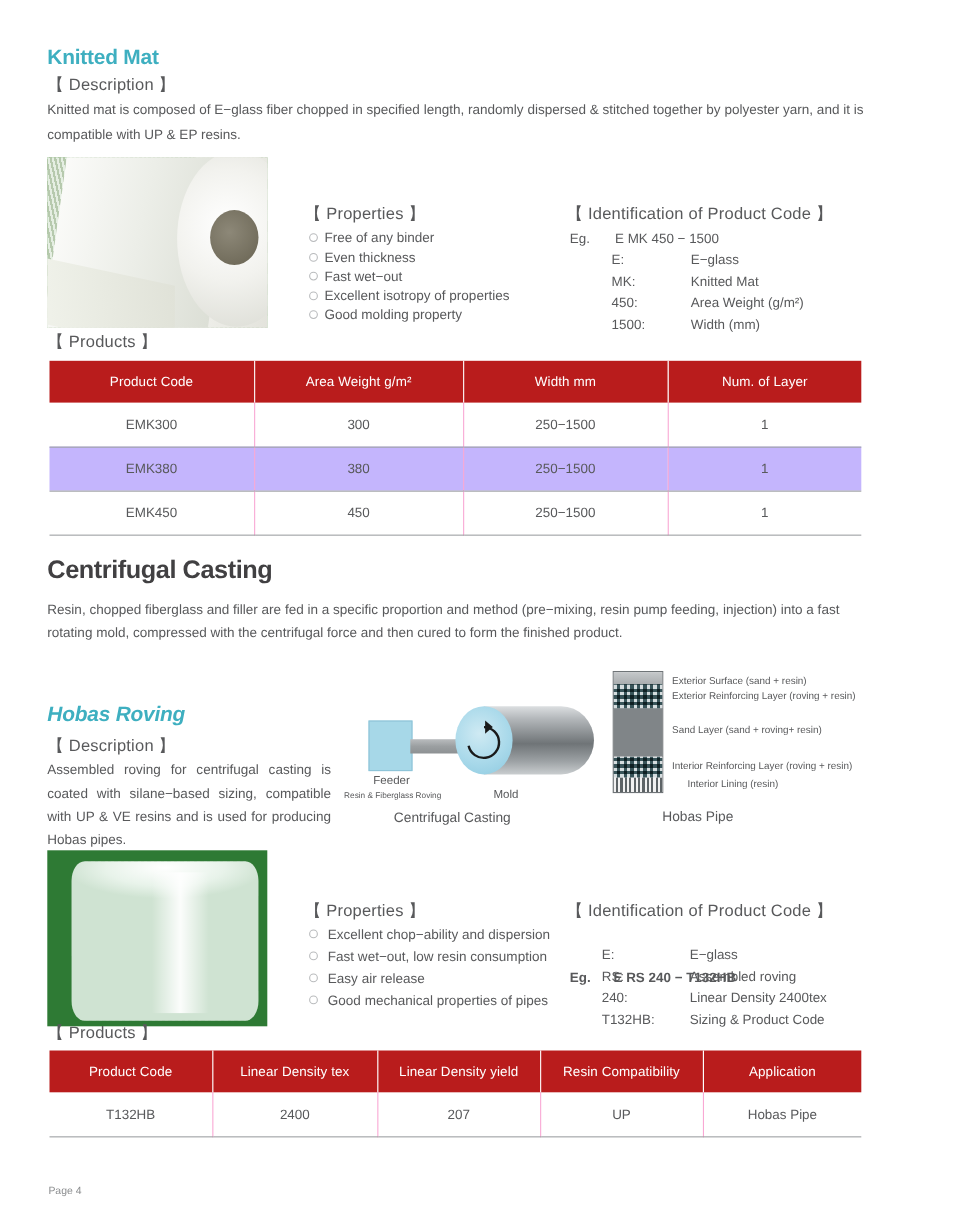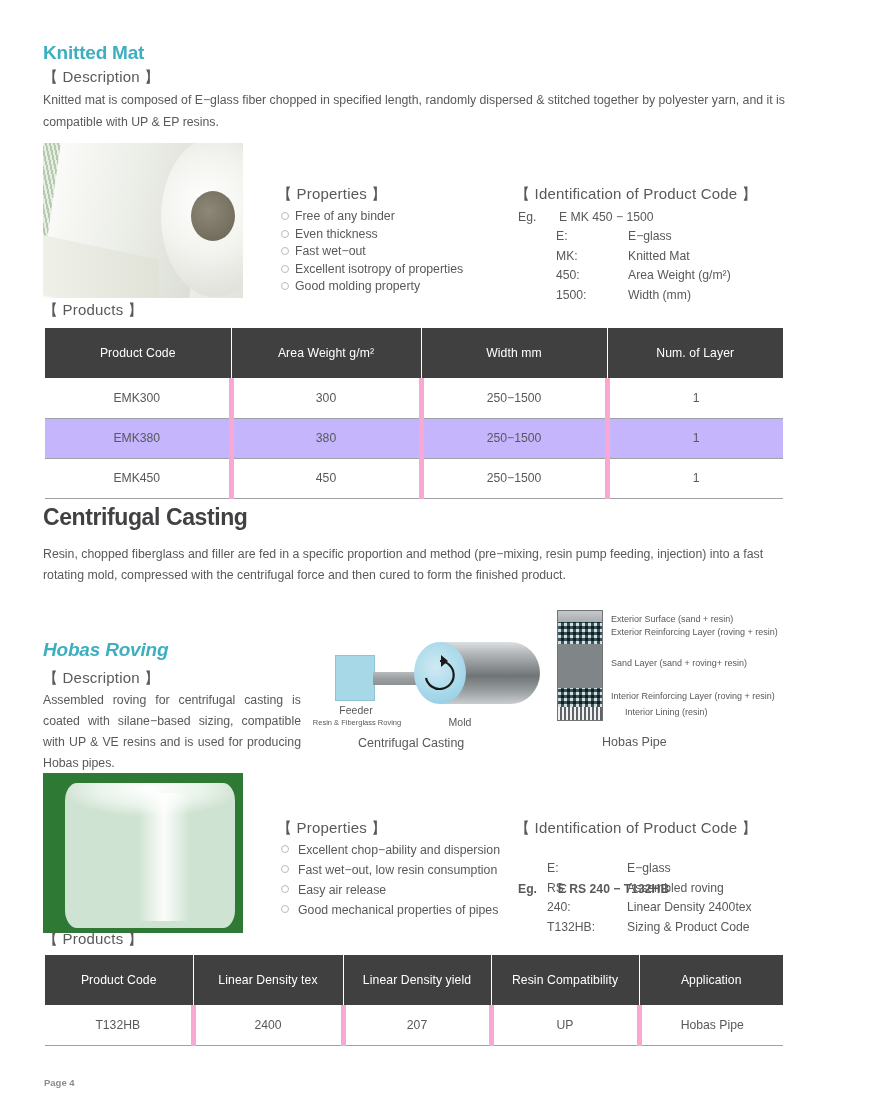--- a/index.html
+++ b/index.html
@@ -55,31 +55,31 @@
   .prop-list.sp li .dot { top: 5px; }
 
   
   .code-line { font-size: 12.2px; color: #58595b; line-height: 19.5px; white-space: nowrap; }
   .code-grid { display: grid; grid-template-columns: auto auto; row-gap: 0px; }
   .code-key { padding-right: 10px; }
 
   
   table.dt { border-collapse: collapse; width: 100%; table-layout: fixed; }
   table.dt th {
-    background: #404040; color: #ffffff;
+    background: #b91c1c; color: #ffffff;
     font-weight: normal; font-size: 12.2px;
-    height: 50px; text-align: center;
+    height: 38px; text-align: center;
     border-right: 1px solid #ffffff;
     letter-spacing: 0.1px;
   }
   table.dt th:last-child { border-right: none; }
   table.dt td {
     height: 40px; text-align: center;
     font-size: 12.2px; color: #58595b;
-    border-right: 5px solid #f9a8d4;
+    border-right: 1px solid #f9a8d4;
     border-bottom: 1px solid #9fa1a4;
   }
   table.dt td:last-child { border-right: none; }
   table.dt tr.alt td { background: #c4b5fd; }
   table.dt tr.alt td { border-top: 1px solid #9fa1a4; }
 
   
   .photo { position: absolute; overflow: hidden; }
   .photo-mat {
     background:
@@ -355,15 +355,15 @@
           <td>T132HB</td>
           <td>2400</td>
           <td>207</td>
           <td>UP</td>
           <td>Hobas Pipe</td>
         </tr>
       </tbody>
     </table>
   </div>
 
-  <div class="footer-txt" style="left:44px;top:1077px;font-weight:bold;">Page 4</div>
+  <div class="footer-txt" style="left:44px;top:1077px;">Page 4</div>
 
 </div>
 
 </body></html>

